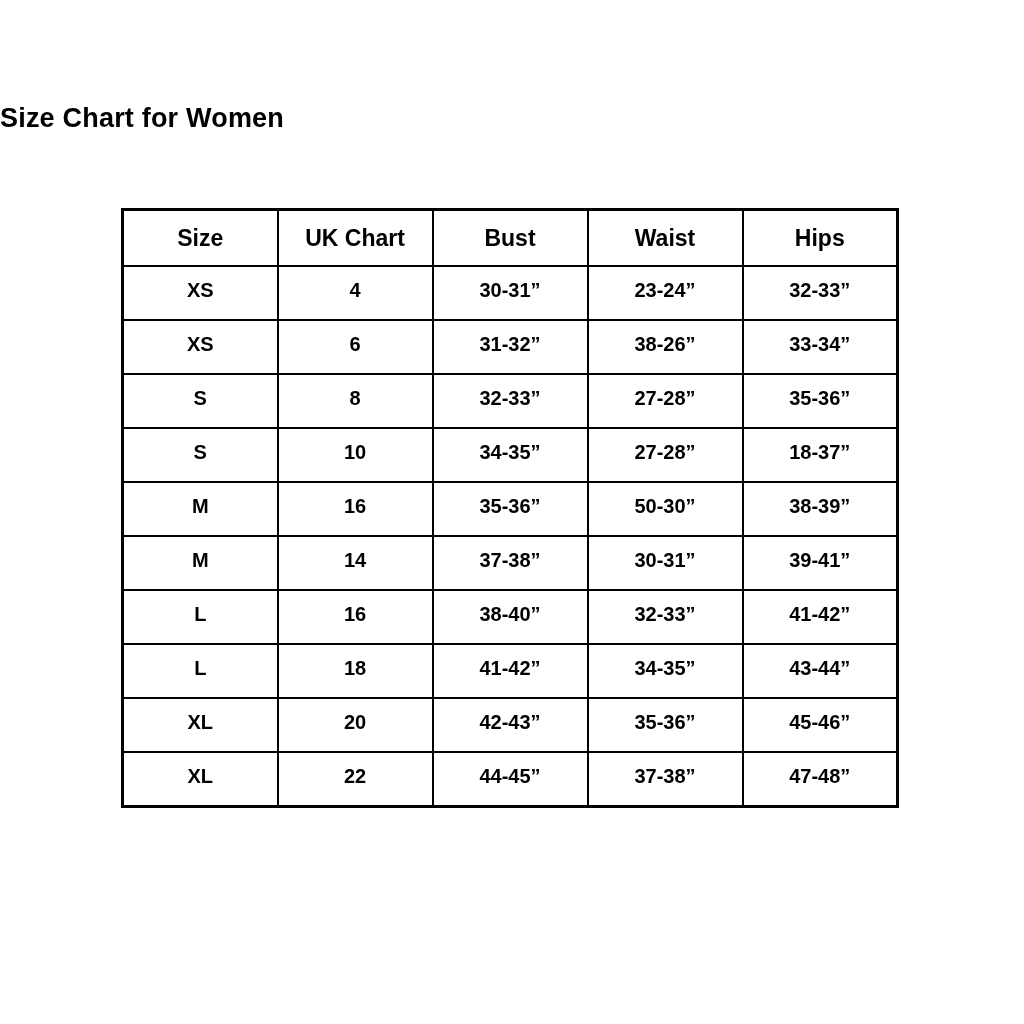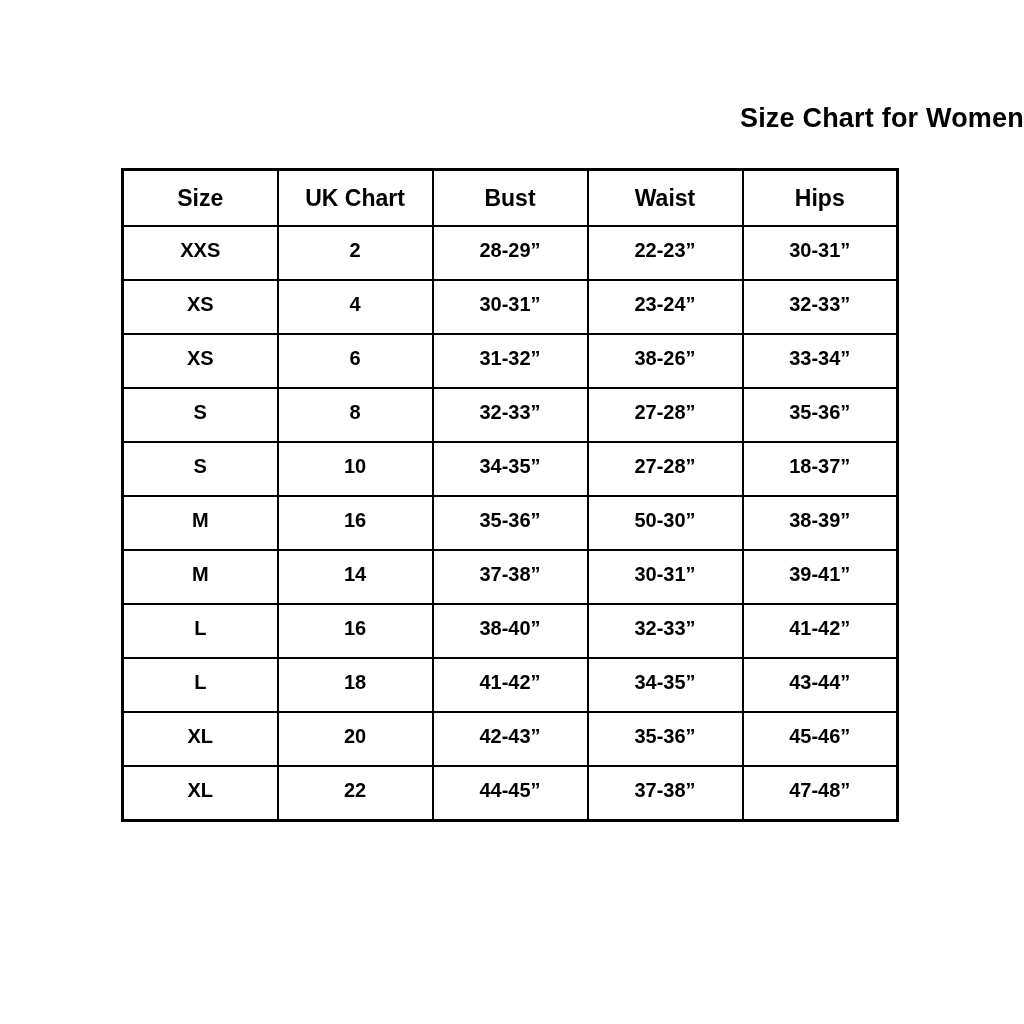--- a/index.html
+++ b/index.html
@@ -14,21 +14,21 @@
     width: 1024px;
     height: 1024px;
     background: #ffffff;
     overflow: hidden;
   }
   .chart-title {
     position: absolute;
     top: 103px;
     left: 0;
     width: 100%;
-    text-align: right;
+    text-align: left;
     font-size: 27px;
     font-weight: bold;
     letter-spacing: 0.2px;
   }
   table.size-chart {
     position: absolute;
     top: 168px;
     left: 121px;
     width: 778px;
     border-collapse: collapse;
@@ -48,47 +48,41 @@
   }
   table.size-chart td {
     height: 54px;
     font-size: 20px;
     vertical-align: top;
     padding-top: 12px;
     box-sizing: border-box;
   }
   table.size-chart {
     border: 3px solid #000000;
+    margin-top: 40px;
   }
 </style>
 </head>
 <body>
 
 <div class="page">
 
   <div class="chart-title">Size Chart for Women</div>
 
   <table class="size-chart">
     <thead>
       <tr>
           <th>Size</th>
           <th>UK Chart</th>
           <th>Bust</th>
           <th>Waist</th>
           <th>Hips</th>
         </tr>
     </thead>
     <tbody>
-        <tr>
-          <td>XXS</td>
-          <td>2</td>
-          <td>28-29”</td>
-          <td>22-23”</td>
-          <td>30-31”</td>
-        </tr>
         <tr>
           <td>XS</td>
           <td>4</td>
           <td>30-31”</td>
           <td>23-24”</td>
           <td>32-33”</td>
         </tr>
         <tr>
           <td>XS</td>
           <td>6</td>

